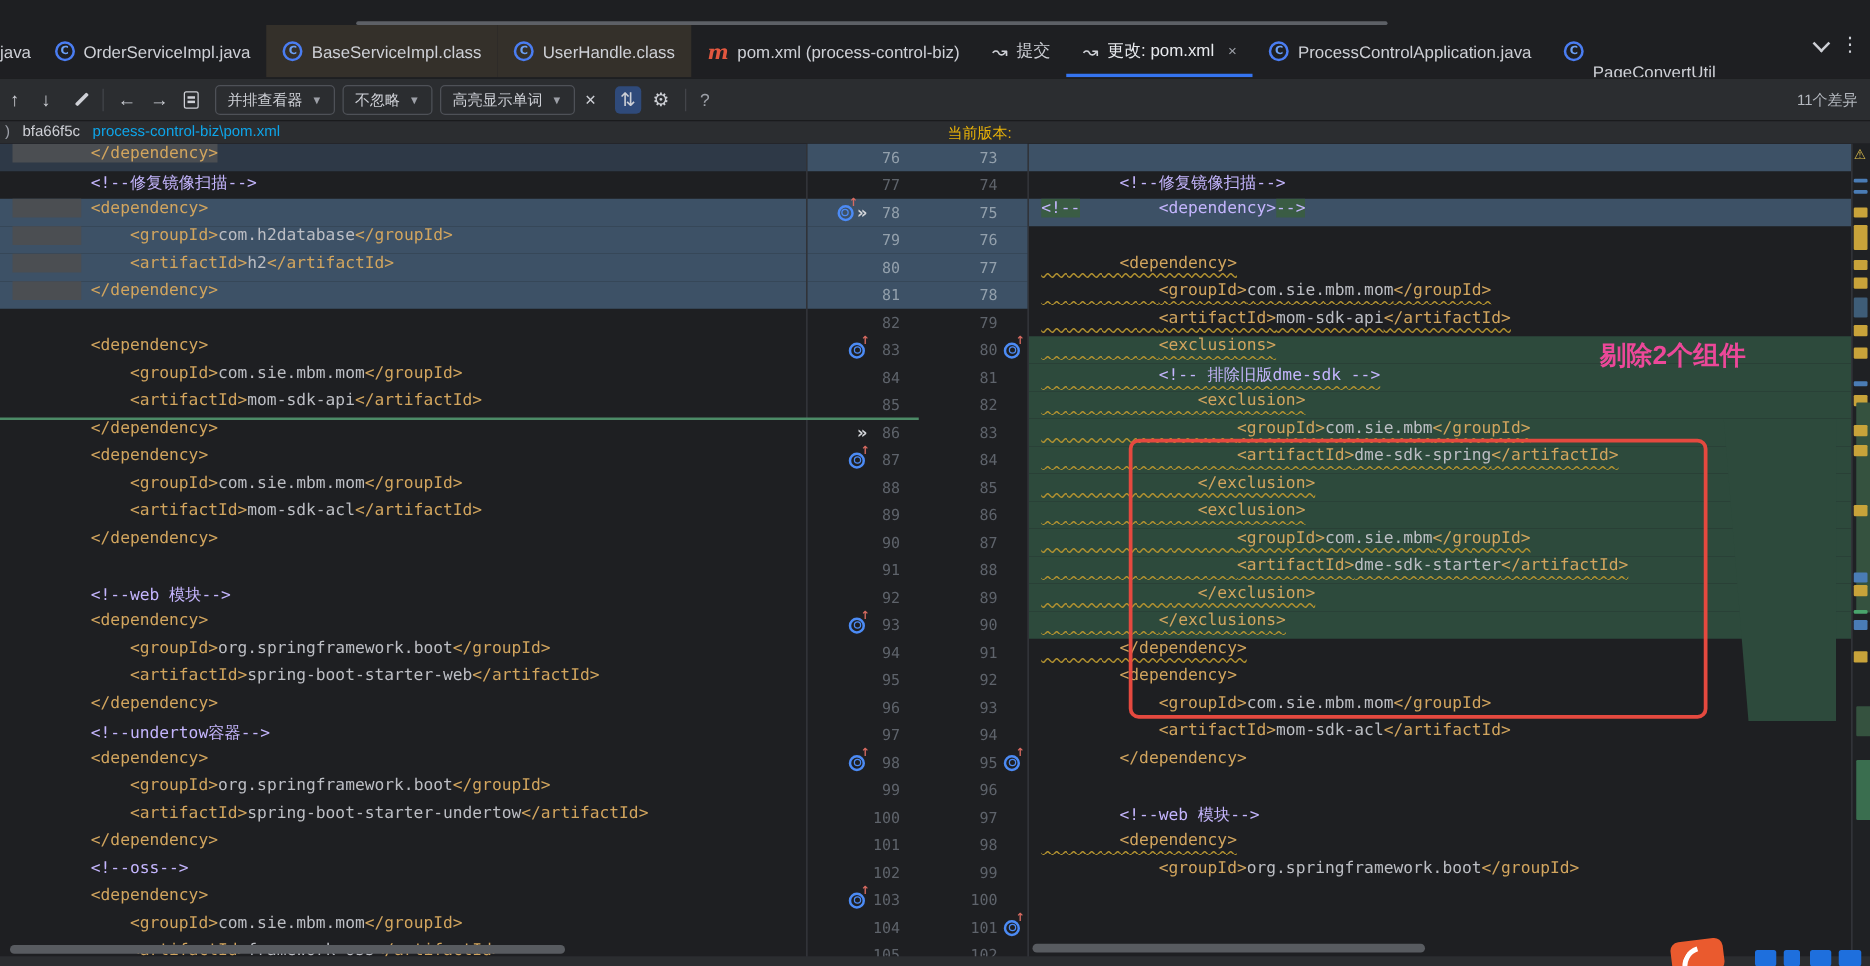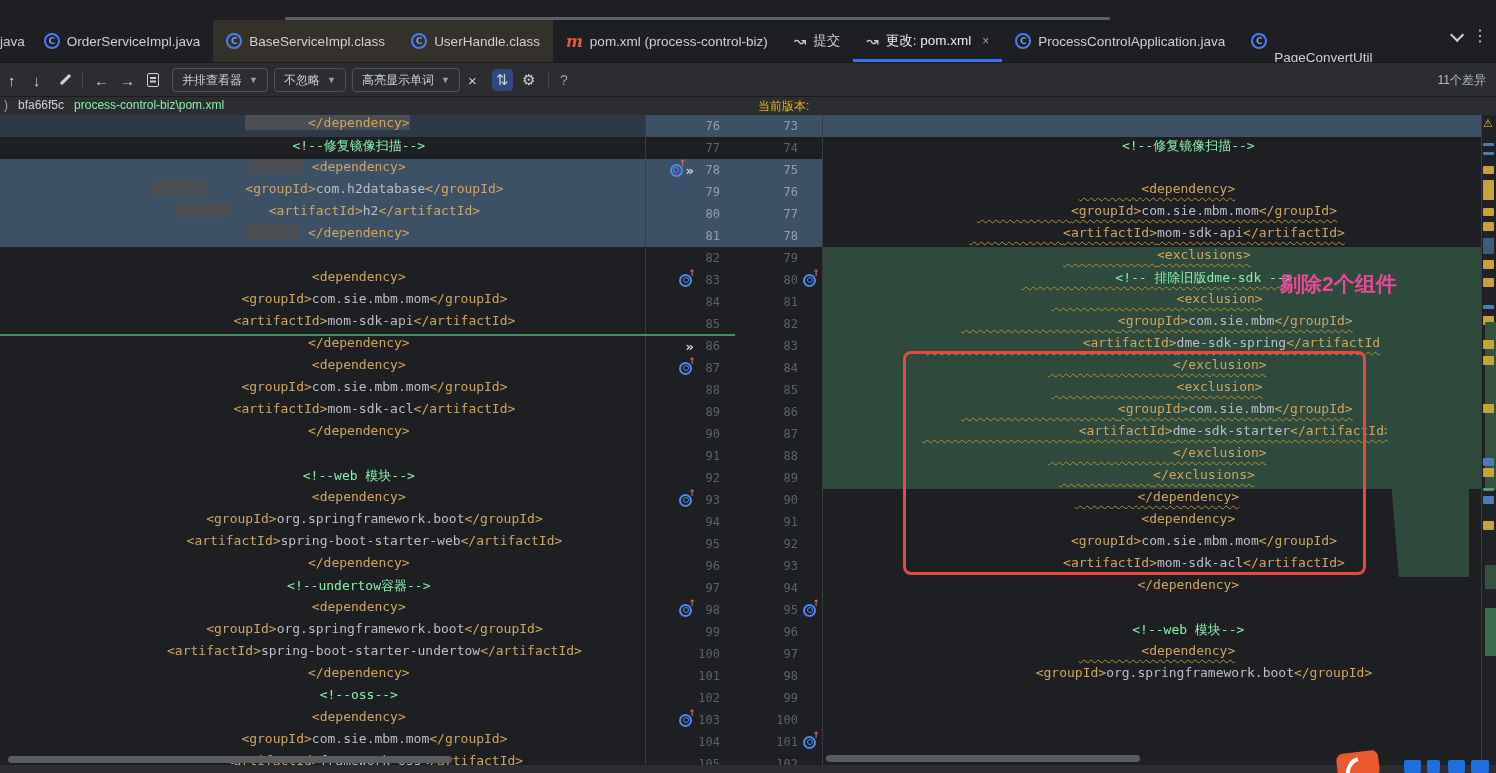--- a/index.html
+++ b/index.html
@@ -34,37 +34,37 @@
   .ic-pencil { width:14px; height:14px; position:relative; }
   .ic-pencil::before { content:""; position:absolute; left:6px; top:0px; width:3px; height:13px; background:#ced0d6; transform:rotate(45deg); border-radius:1px; }
   .sel { background:#2f4a7a; border-radius:4px; padding:2px 4px; }
   .diffcount { position:absolute; right:10px; top:0; height:34px; display:flex; align-items:center; color:#b4b8bf; font-size:12px; }
 
   
   .diffheader { position:relative; height:19px; background:#2b2d30; border-top:1px solid #1a1b1d; font-size:12px; }
   .dh-left { position:absolute; left:10px; top:1px; display:flex; gap:10px; align-items:center; }
   .dh-frag { color:#9da0a8; margin-left:-6px; }
   .dh-hash { color:#ced0d6; }
-  .dh-path { color:#86efac; }
+  .dh-path { color:#0ea5e9; }
   .dh-right { position:absolute; left:758px; top:1px; color:#eab308; }
 
   
   .diff { position:relative; height:658px; display:flex; background:#1e1f22; }
   .pane { position:relative; overflow:hidden; }
   .pane.left { width:645px; }
   .gutter { position:relative; width:178px; border-left:1px solid #393b40; border-right:1px solid #393b40; background:#1e1f22; }
   .pane.right { width:658px; }
   .stripe { position:relative; width:15px; background:#1f2124; border-left:1px solid #393b40; }
 
-  .line { height:22px; line-height:22px; white-space:pre; font:13px "DejaVu Sans Mono",monospace; color:#bcbec4; padding-left:10px;text-align:center; }
+  .line { height:22px; line-height:22px; white-space:pre; font:13px "DejaVu Sans Mono",monospace; color:#bcbec4; padding-left:10px; }
   .line.mod { background:#3d5166; }
   .line.mod0 { background:#2e3947; }
   .line.add { background:#2d4a3c; }
   .tg { color:#d2a55e; }
-  .cm { color:#86efac; }
+  .cm { color:#c4b5fd; }
   .gb { background:#4b4e52; }
   .ig { background:#3a5c44; }
   .wv { text-decoration-line:underline; text-decoration-style:wavy; text-decoration-color:#b3922f; text-decoration-thickness:1px; text-underline-offset:4px; }
 
   .grow { display:flex; height:22px; align-items:center; position:relative; z-index:2; }
   .grow.g-mod { background:#3d5166; }
   .gil { width:46px; display:flex; justify-content:flex-end; align-items:center; gap:3px; padding-left:4px; }
   .gn { width:28px; text-align:right; color:#5e636b; font:12px "DejaVu Sans Mono",monospace; }
   .g-mod .gn { color:#93a0ac; }
   .gsp { width:50px; }
@@ -446,20 +446,21 @@
           <span class="gil"></span>
           <span class="gn">105</span>
           <span class="gsp"></span>
           <span class="gn">102</span>
           <span class="gir"></span>
         </div>
       </div>
     <div class="pane right" id="right-pane">
         <div class="line mod"></div>
         <div class="line"><span class="cm">        &lt;!--修复镜像扫描--&gt;</span></div>
+        <div class="line mod"><span class="cm"><span class="ig">&lt;!--</span>        &lt;dependency&gt;<span class="ig">--&gt;</span></span></div>
         <div class="line"></div>
         <div class="line"><span class="wv">        <span class="tg">&lt;dependency&gt;</span></span></div>
         <div class="line"><span class="wv">            <span class="tg">&lt;groupId&gt;</span>com.sie.mbm.mom<span class="tg">&lt;/groupId&gt;</span></span></div>
         <div class="line"><span class="wv">            <span class="tg">&lt;artifactId&gt;</span>mom-sdk-api<span class="tg">&lt;/artifactId&gt;</span></span></div>
         <div class="line add"><span class="wv">            <span class="tg">&lt;exclusions&gt;</span></span></div>
         <div class="line add"><span class="wv"><span class="cm">            &lt;!-- 排除旧版dme-sdk --&gt;</span></span></div>
         <div class="line add"><span class="wv">                <span class="tg">&lt;exclusion&gt;</span></span></div>
         <div class="line add"><span class="wv">                    <span class="tg">&lt;groupId&gt;</span>com.sie.mbm<span class="tg">&lt;/groupId&gt;</span></span></div>
         <div class="line add"><span class="wv">                    <span class="tg">&lt;artifactId&gt;</span>dme-sdk-spring<span class="tg">&lt;/artifactId&gt;</span></span></div>
         <div class="line add"><span class="wv">                <span class="tg">&lt;/exclusion&gt;</span></span></div>

